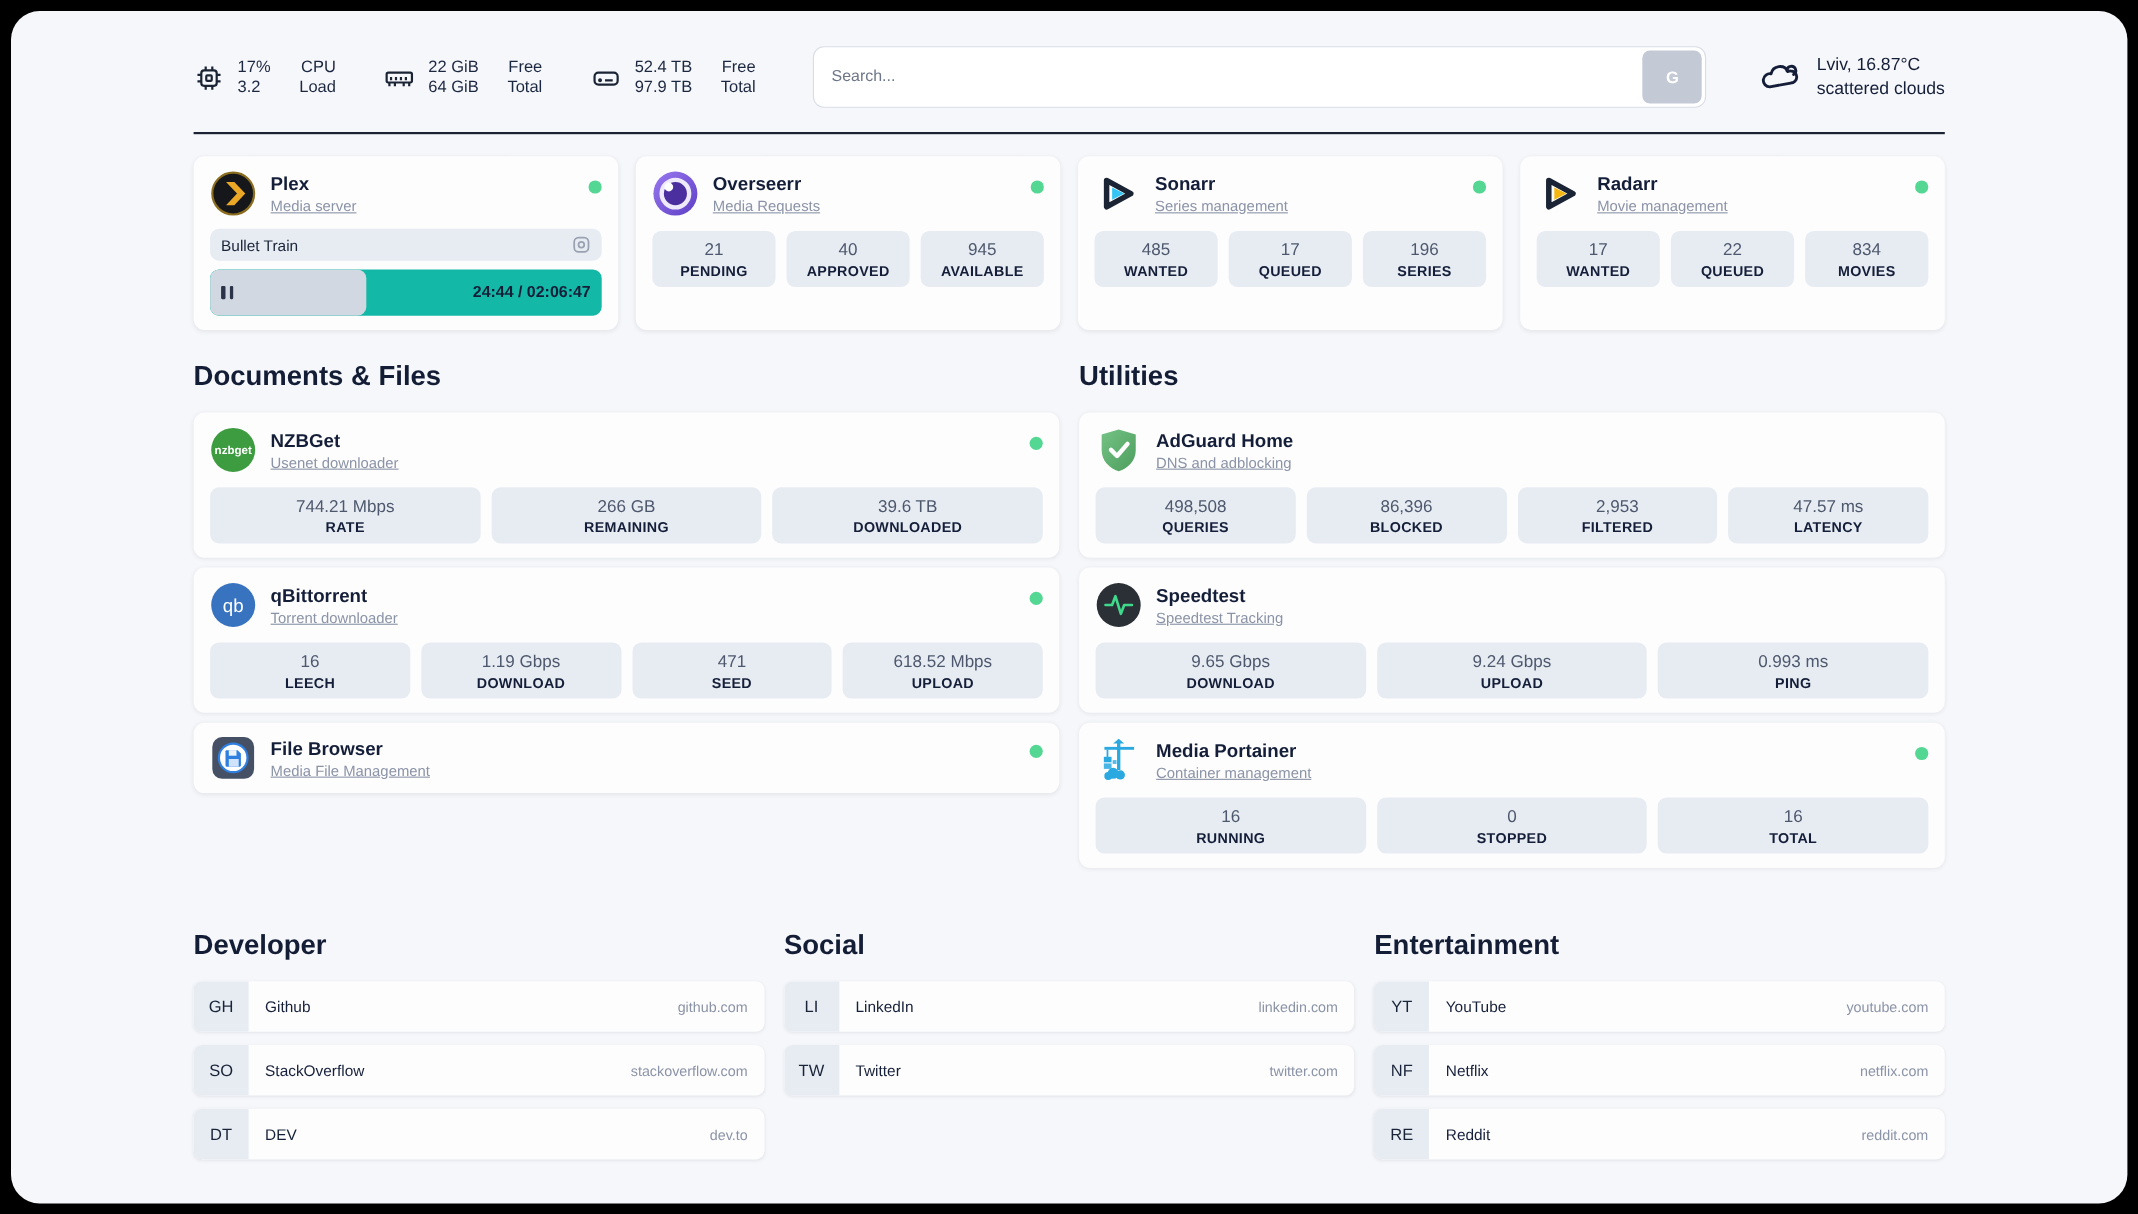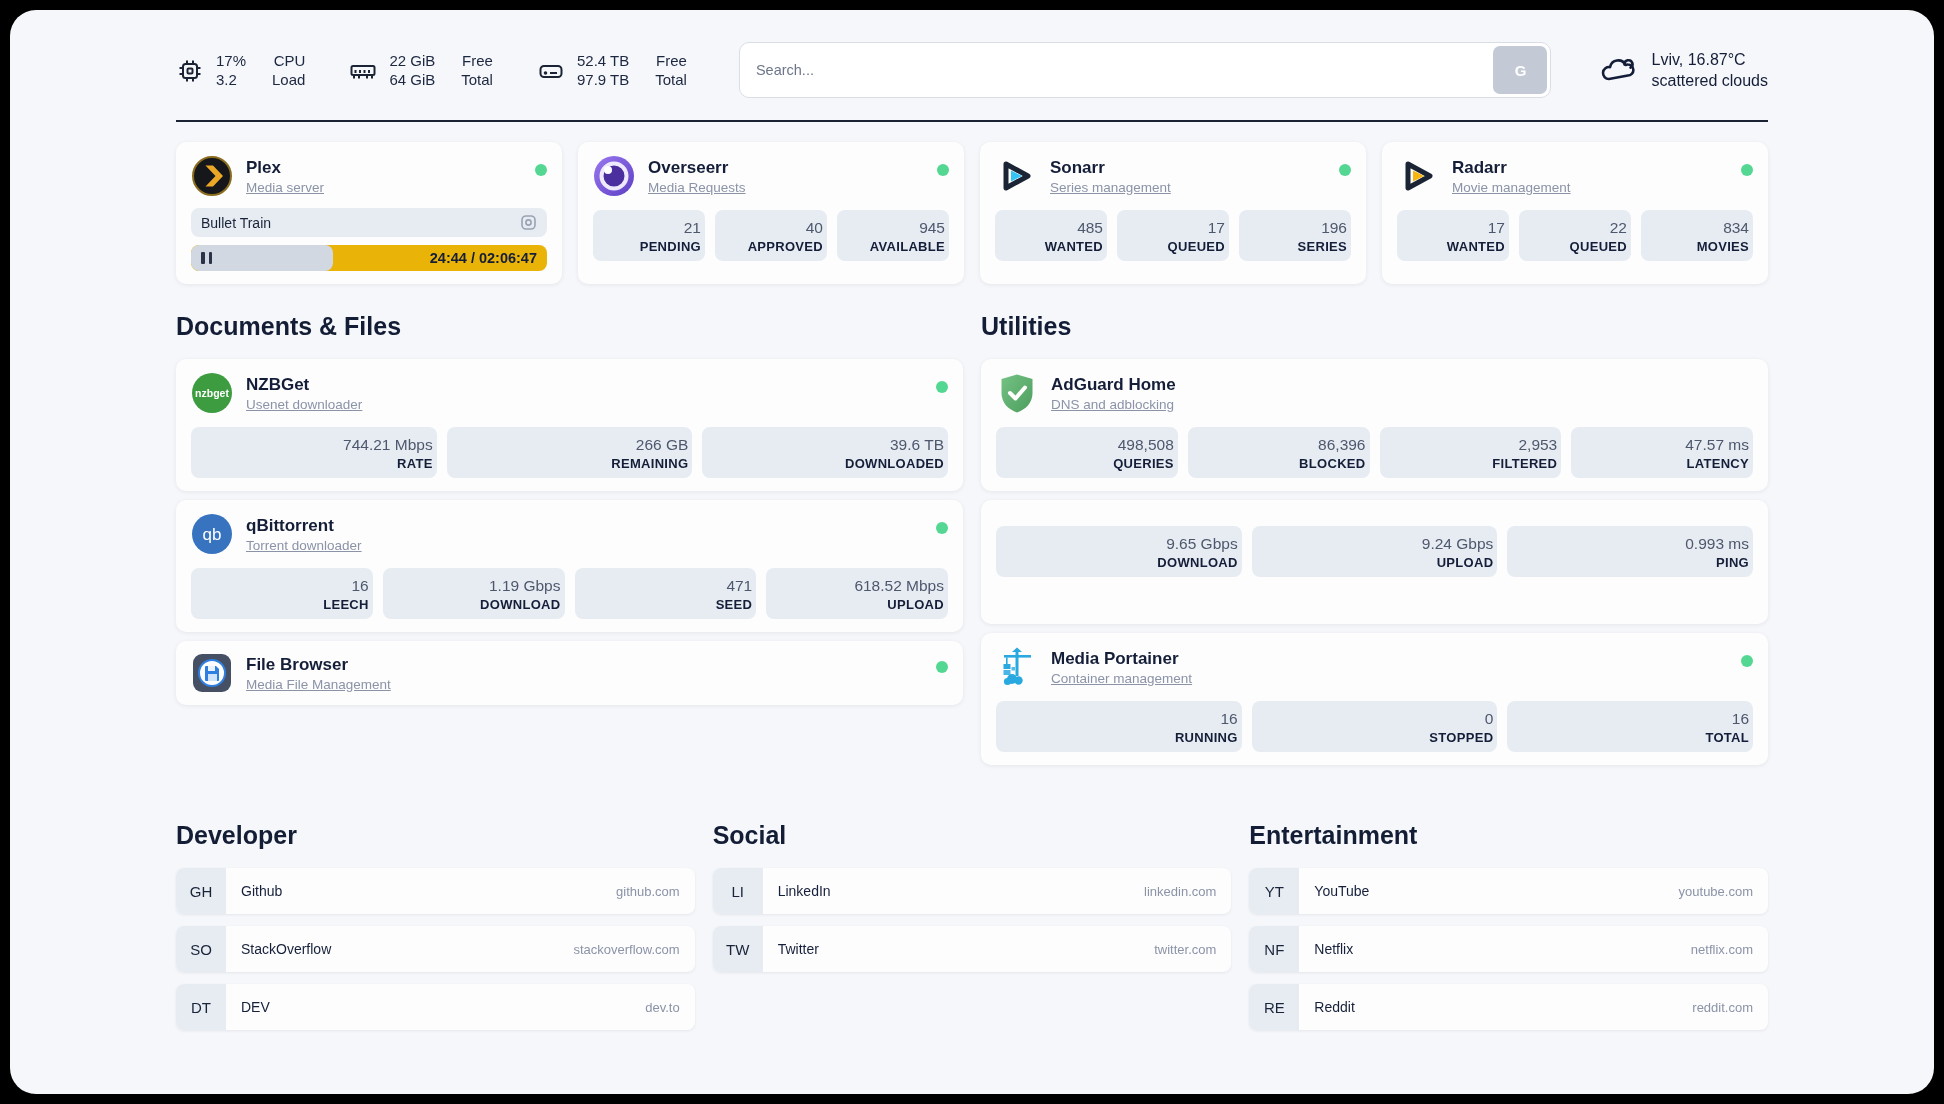--- a/index.html
+++ b/index.html
@@ -40,29 +40,29 @@
   .app-card { background:#fdfdfe; border-radius:10px; padding:13px 15px; box-shadow:0 1px 4px rgba(25,35,60,.08); min-height:124px; }
   .app-card.short { min-height:0; padding:11px 15px; }
   .app-head { display:flex; align-items:center; gap:13px; }
   .app-icon { width:42px; height:42px; flex:none; }
   .app-names { flex:1; min-width:0; }
   .app-name { font-size:17px; font-weight:600; color:#141e38; line-height:21px; }
   .app-desc { font-size:13.5px; color:#8b93a7; line-height:17px; margin-top:1px;text-decoration:underline; }
   .status-dot { width:12px; height:12px; border-radius:50%; background:#55d794; flex:none; align-self:flex-start; margin-top:9px; }
 
   .stats-row { display:flex; gap:10px; margin-top:13px; }
-  .stat { flex:1; background:#e7ecf3; border-radius:8px; text-align:right; padding:8px 4px 7px; }
+  .stat { flex:1; background:#e7ecf3; border-radius:8px; text-align:center; padding:8px 4px 7px; }
   .stat-value { font-size:15.5px; color:#4e586d; line-height:19px; }
   .stat-label { font-size:13px; font-weight:700; color:#141e38; letter-spacing:.3px; margin-top:2px; }
 
   
   .media-pill { background:#e7ecf3; border-radius:8px; height:29px; display:flex; align-items:center;
       padding:0 10px; margin-top:11px; font-size:14px; color:#1a2438; }
   .media-pill .gear { margin-left:auto; width:17px; height:17px; }
-  .progress-pill { position:relative; background:#eab308; border-radius:8px; height:26px; margin-top:8px;
+  .progress-pill { position:relative; background:#14b8a6; border-radius:8px; height:42px; margin-top:8px;
       display:flex; align-items:center; overflow:hidden; }
   .progress-fill { position:absolute; left:0; top:0; bottom:0; background:#d2d8e1; border-radius:8px; }
   .pause { position:relative; display:flex; gap:4px; margin-left:10px; }
   .pause span { width:3.5px; height:12px; background:#2a3347; border-radius:1px; }
   .play-time { position:relative; margin-left:auto; padding-right:10px; font-size:14.5px; font-weight:600; color:#141e38; }
 
   .two-col { display:grid; grid-template-columns:1fr 1fr; gap:18px; margin-top:28px; }
   .col-title { margin-bottom:18px; }
   .col-stack { display:flex; flex-direction:column; gap:9px; }
 
@@ -406,20 +406,30 @@
               <div class="stat-label">FILTERED</div>
                 </div>
             <div class="stat">
               <div class="stat-value">47.57 ms</div>
               <div class="stat-label">LATENCY</div>
                 </div>
           </div>
         </div>
 
         <div class="app-card">
+          <div class="app-head">
+            <svg class="app-icon" viewBox="0 0 42 42">
+              <circle cx="21" cy="21" r="20" fill="#2b3036"></circle>
+              <path d="M9 21h6l3-8 5 16 3-8h7" fill="none" stroke="#3fd98c" stroke-width="2.4" stroke-linecap="round" stroke-linejoin="round"></path>
+            </svg>
+            <div class="app-names">
+              <div class="app-name">Speedtest</div>
+              <div class="app-desc">Speedtest Tracking</div>
+            </div>
+          </div>
           <div class="stats-row">
             <div class="stat">
               <div class="stat-value">9.65 Gbps</div>
               <div class="stat-label">DOWNLOAD</div>
                 </div>
             <div class="stat">
               <div class="stat-value">9.24 Gbps</div>
               <div class="stat-label">UPLOAD</div>
                 </div>
             <div class="stat">

